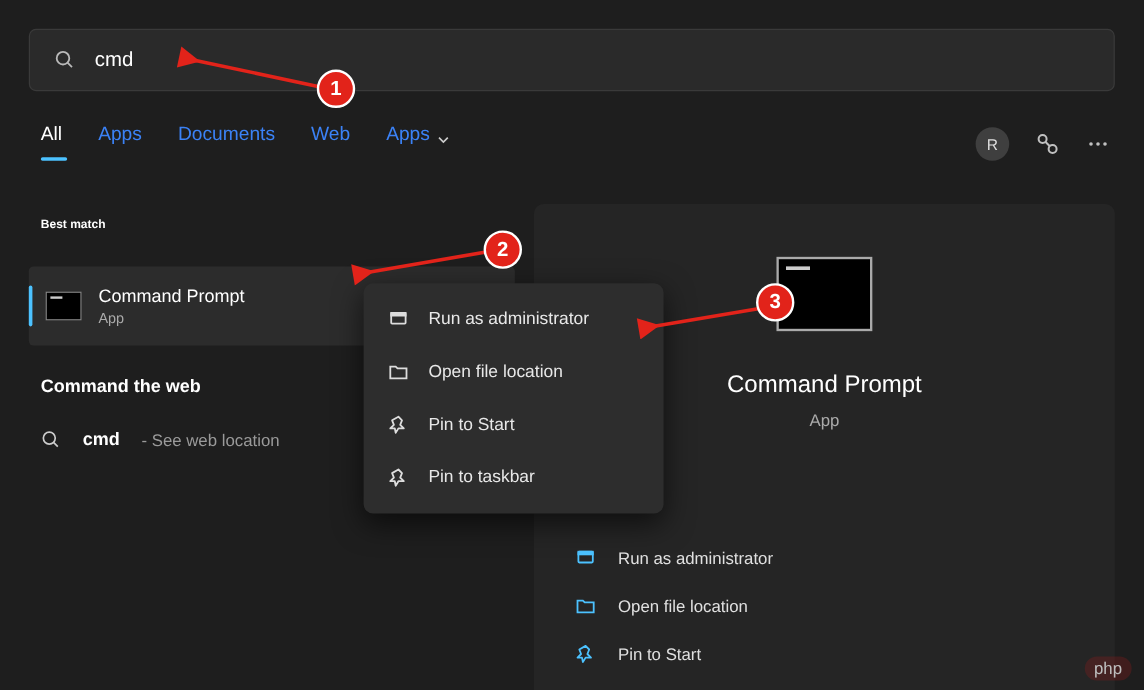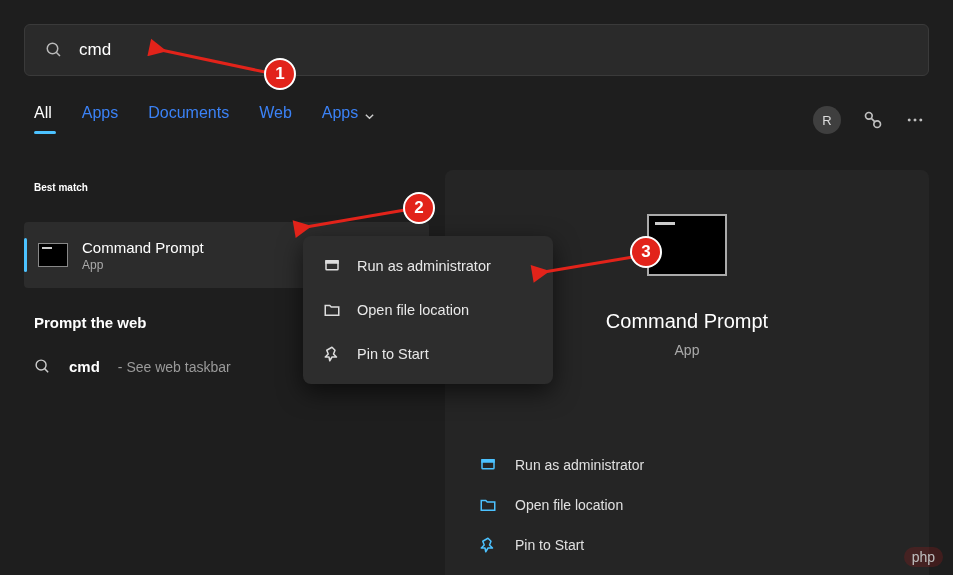--- a/index.html
+++ b/index.html
@@ -217,28 +217,28 @@
 
 <div class="section-label">Best match</div>
 <div class="result-item">
   <div class="app-thumb"></div>
   <div class="result-text">
     <div class="title">Command Prompt</div>
     <div class="sub">App</div>
   </div>
 </div>
 
-<div class="web-label">Prompt the web</div>
+<div class="web-label">Command the web</div>
 <div class="web-item">
   <svg width="17" height="17" viewBox="0 0 24 24" fill="none" stroke="#ccc" stroke-width="2">
     <circle cx="10" cy="10" r="7"></circle>
       <line x1="20" y1="20" x2="15" y2="15"></line>
   </svg>
   <span class="term">cmd</span>
-  <span class="hint">- See web taskbar</span>
+  <span class="hint">- See web location</span>
 </div>
 
 <div class="detail-panel">
   <div class="detail-thumb"></div>
   <div class="detail-title">Command Prompt</div>
   <div class="detail-sub">App</div>
   <div class="detail-actions">
     <div class="detail-action">
       <svg class="da-icon" viewBox="0 0 24 24" fill="none" stroke="#4cc2ff" stroke-width="2">
           <rect x="4" y="5" width="16" height="12" rx="1"></rect>
@@ -274,20 +274,26 @@
         <path d="M3 6 h6 l2 2 h10 v11 H3 z"></path>
       </svg>
     <span>Open file location</span>
   </div>
   <div class="context-item">
     <svg class="ci-icon" viewBox="0 0 24 24" fill="none" stroke="#ddd" stroke-width="2">
         <path d="M12 3 l4 4 -2 5 4 4 -6 0 -3 5 -1 -5 -5 0 4 -4 -2 -5 z" stroke-linejoin="round"></path>
       </svg>
     <span>Pin to Start</span>
   </div>
+  <div class="context-item">
+    <svg class="ci-icon" viewBox="0 0 24 24" fill="none" stroke="#ddd" stroke-width="2">
+        <path d="M12 3 l4 4 -2 5 4 4 -6 0 -3 5 -1 -5 -5 0 4 -4 -2 -5 z" stroke-linejoin="round"></path>
+      </svg>
+    <span>Pin to taskbar</span>
+  </div>
 </div>
 
 <svg class="arrow" style="left:155px; top:44px;" width="130" height="40">
   <defs>
       <marker id="ah1" markerWidth="8" markerHeight="8" refX="2" refY="3" orient="auto">
         <path d="M6 0 L0 3 L6 6 z" fill="#e2231a"></path>
       </marker>
     </defs>
   <line x1="110" y1="28" x2="6" y2="6" stroke="#e2231a" stroke-width="3" marker-end="url(#ah1)"></line>
 </svg>

